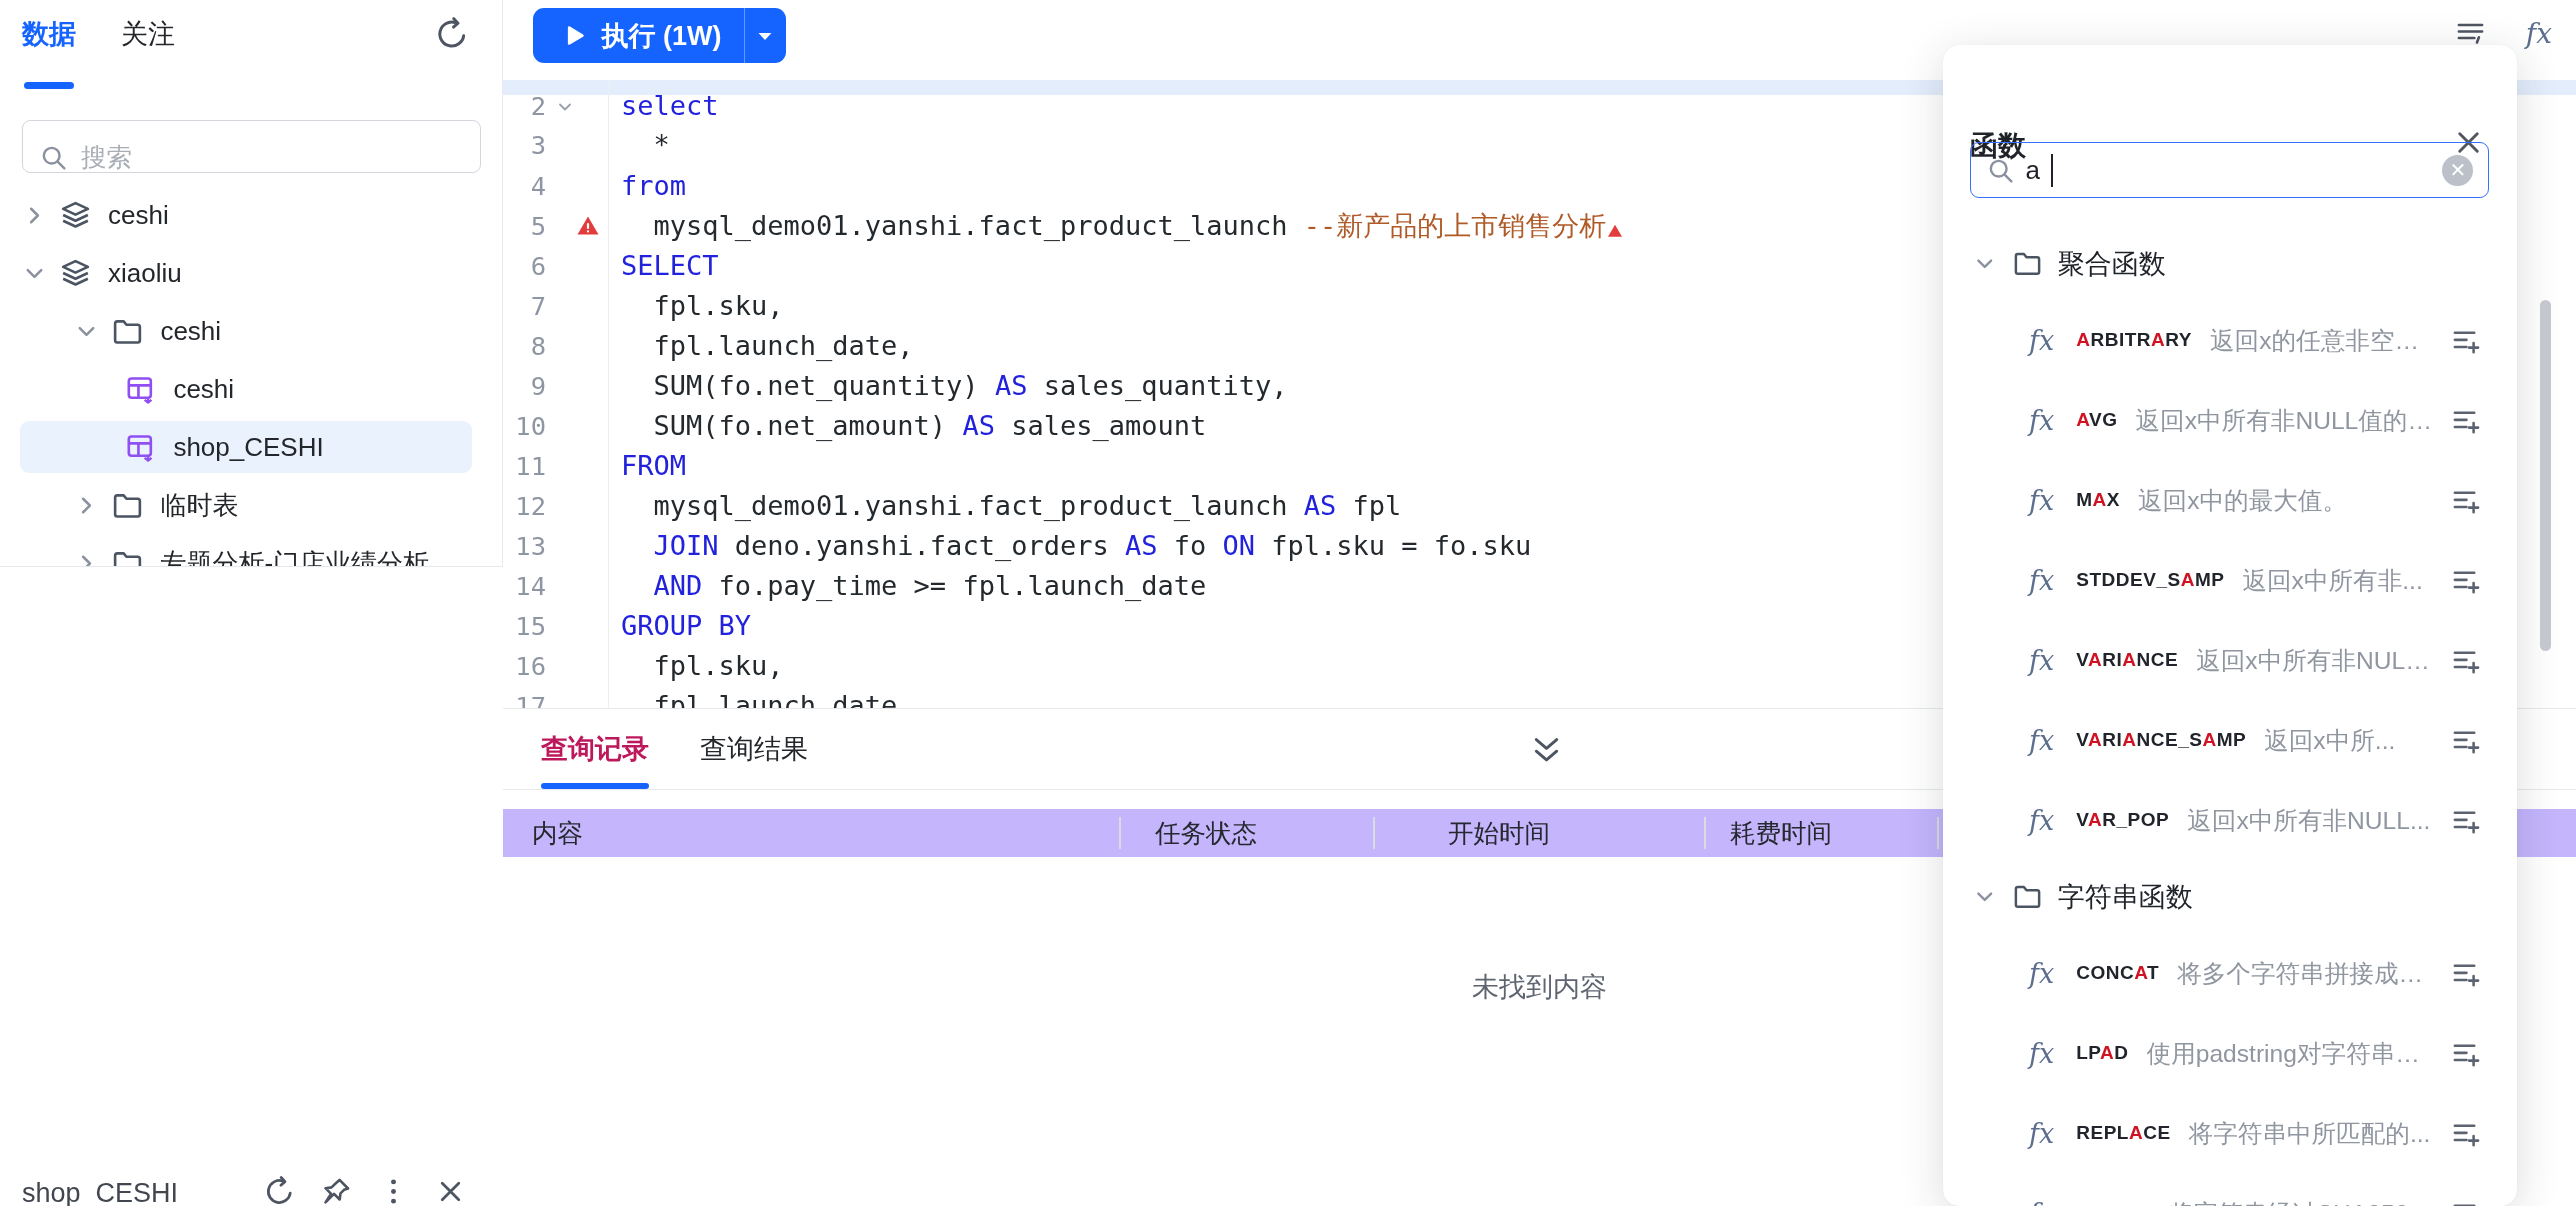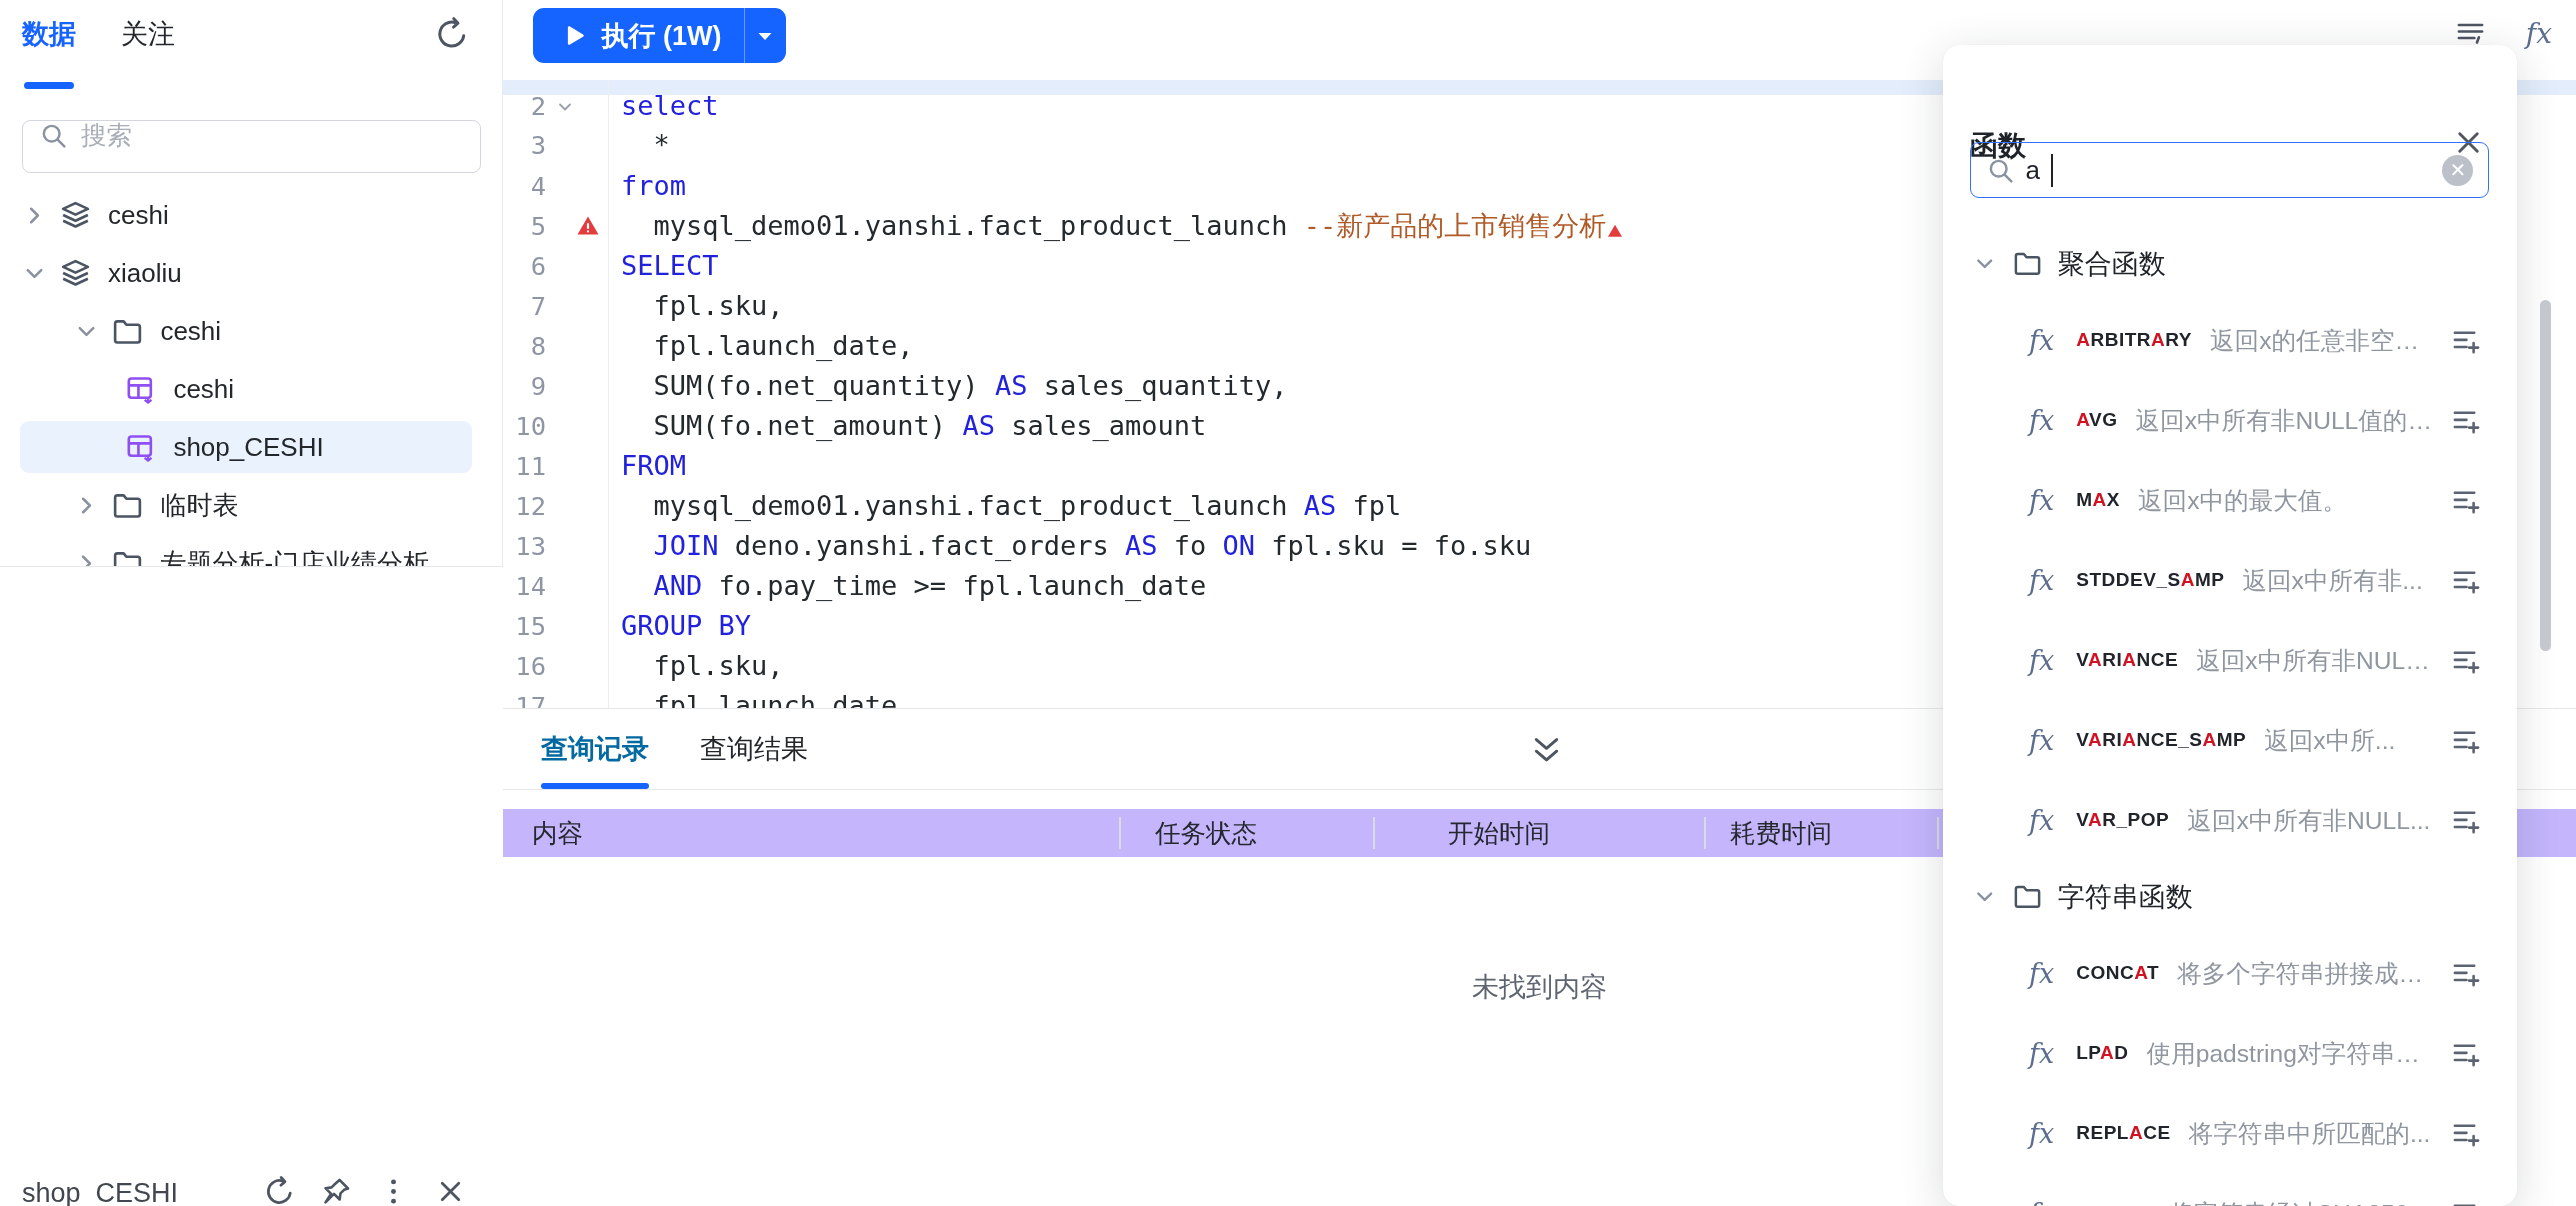--- a/index.html
+++ b/index.html
@@ -7,21 +7,21 @@
     font-family:"Liberation Sans","DejaVu Sans",sans-serif; color:#20242b; }
   .app { position:relative; width:2576px; height:1206px; overflow:hidden; background:#fff; }
 
   
   .sidebar { position:absolute; left:0; top:0; width:503px; height:1206px; background:#fff; border-right:0.9px solid #e8e9ec; }
   .sb-tabs { position:absolute; left:22px; top:16.4px; display:flex; gap:45px; font-size:27px; }
   .sb-tab { position:relative; cursor:pointer; padding-bottom:29px; color:#23262b; }
   .sb-tab.active { color:#1664ff; font-weight:700; }
   .sb-tab.active::after { content:""; position:absolute; left:1.8px; right:1.8px; bottom:-7.3px; height:6.4px; border-radius:3.6px; background:#1664ff; }
   .sb-refresh { position:absolute; left:434px; top:16.4px; width:36px; height:36px; cursor:pointer; }
-  .search-box { position:absolute; display:flex; align-items:flex-start; gap:12.7px; border:0.9px solid #d3d6dc; border-radius:8.2px; background:#fff; padding:0 16.4px; }
+  .search-box { position:absolute; display:flex; align-items:flex-end; gap:12.7px; border:0.9px solid #d3d6dc; border-radius:8.2px; background:#fff; padding:0 16.4px; }
   .search-box input { border:none; outline:none; flex:1; font-size:25.5px; color:#20242b; background:transparent; min-width:0; }
   .search-box input::placeholder { color:#a8adb6; }
   .sb-search { left:22px; top:120px; width:459px; height:53px; }
 
   .tree { position:absolute; left:0; top:186px; width:503px; height:380px; overflow:hidden;padding-left:8px; }
   .trow { position:relative; height:58px; display:flex; align-items:center; font-size:26px; color:#23262b; cursor:pointer; }
   .trow .sel-bg { position:absolute; left:12px; right:31px; top:2.7px; bottom:2.7px; background:#e9f2fd; border-radius:9px; }
   .trow > * { position:relative; }
   .tchev { width:27px; height:27px; display:inline-flex; flex:none; }
   .ticon { width:33px; height:33px; display:inline-flex; flex:none; margin:0 16.4px 0 11px; }
@@ -53,21 +53,21 @@
   .cl .gwarn { position:absolute; left:73px; top:8.2px; width:24px; height:24px; }
   .cl .ctext { position:absolute; left:118px; top:0; line-height:40px; font-family:"DejaVu Sans Mono",monospace; font-size:27px; white-space:pre; color:#24292e; }
   .ctext .kw { color:#2222dd; }
   .ctext .cmt { color:#b05a28; }
   .err-tri { display:inline-block; width:0; height:0; border-left:7.3px solid transparent; border-right:7.3px solid transparent; border-bottom:12px solid #e23c3c; margin-left:1.8px; transform:translateY(1.8px); }
 
   
   .results { position:absolute; left:0; top:708px; width:2073px; height:498px; background:#fff; border-top:0.9px solid #e6e8eb; }
   .res-tabs { position:absolute; left:38px; top:0; height:80px; display:flex; gap:51px; align-items:center; font-size:27px; }
   .res-tab { position:relative; height:80px; display:flex; align-items:center; cursor:pointer; color:#23262b; }
-  .res-tab.active { color:#0369a1; font-weight:700; }
+  .res-tab.active { color:#be185d; font-weight:700; }
   .res-tab.active::after { content:""; position:absolute; left:0; right:0; bottom:0; height:6.4px; border-radius:3.6px; background:#1664ff; }
   .res-tabline { position:absolute; left:0; top:80px; width:2073px; height:0.9px; background:#e6e8eb; }
   .res-collapse { position:absolute; left:1026px; top:24px; width:35px; height:35px; cursor:pointer; }
   .res-head { position:absolute; left:0; top:100px; width:2073px; height:48px; background:#c4b5fd; }
   .res-col { position:absolute; top:0; line-height:48px; font-size:25.5px; color:#25282e; }
   .res-colsep { position:absolute; top:8.2px; width:1.8px; height:32px; background:#d9dce1; }
   .res-empty { position:absolute; left:0; top:260px; width:2073px; text-align:center; font-size:27px; color:#5f6570; }
 
   
   .fnpanel { position:absolute; left:1943px; top:45px; width:574px; height:1161px; background:#fff; border-radius:16.4px; box-shadow:0 9px 44px rgba(31,35,41,.16), 0 0 0.9px rgba(31,35,41,.12); }

